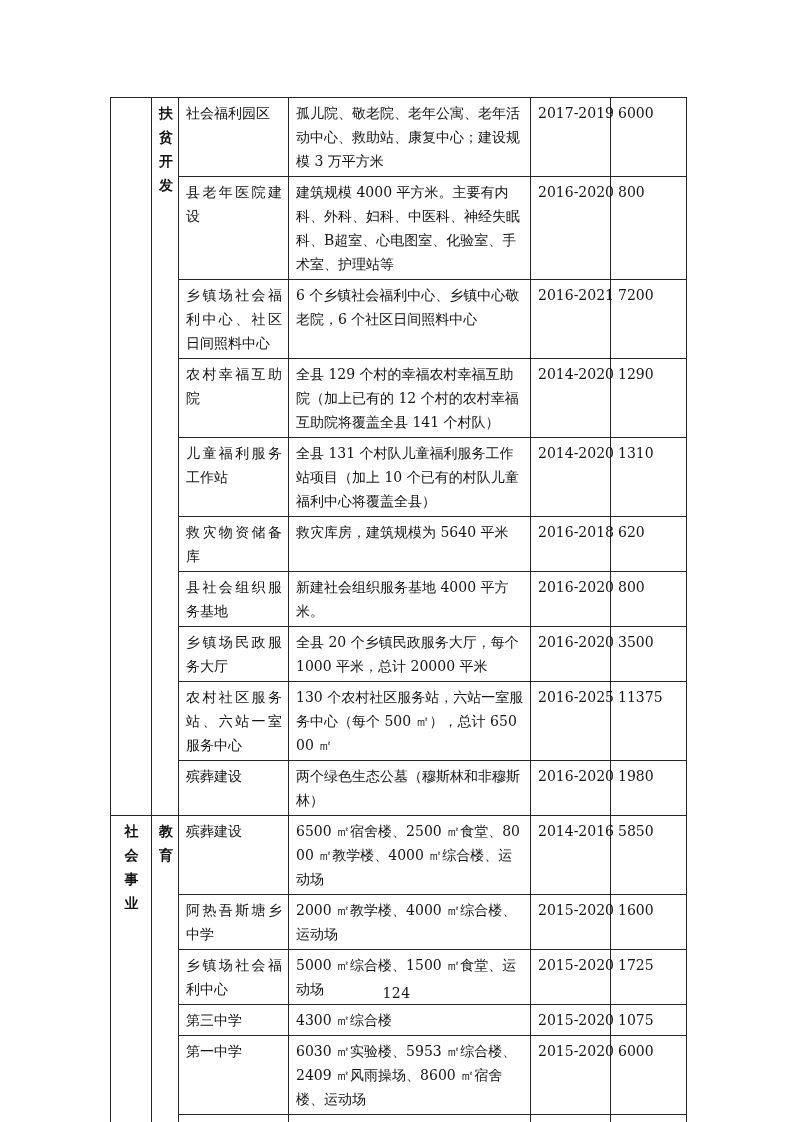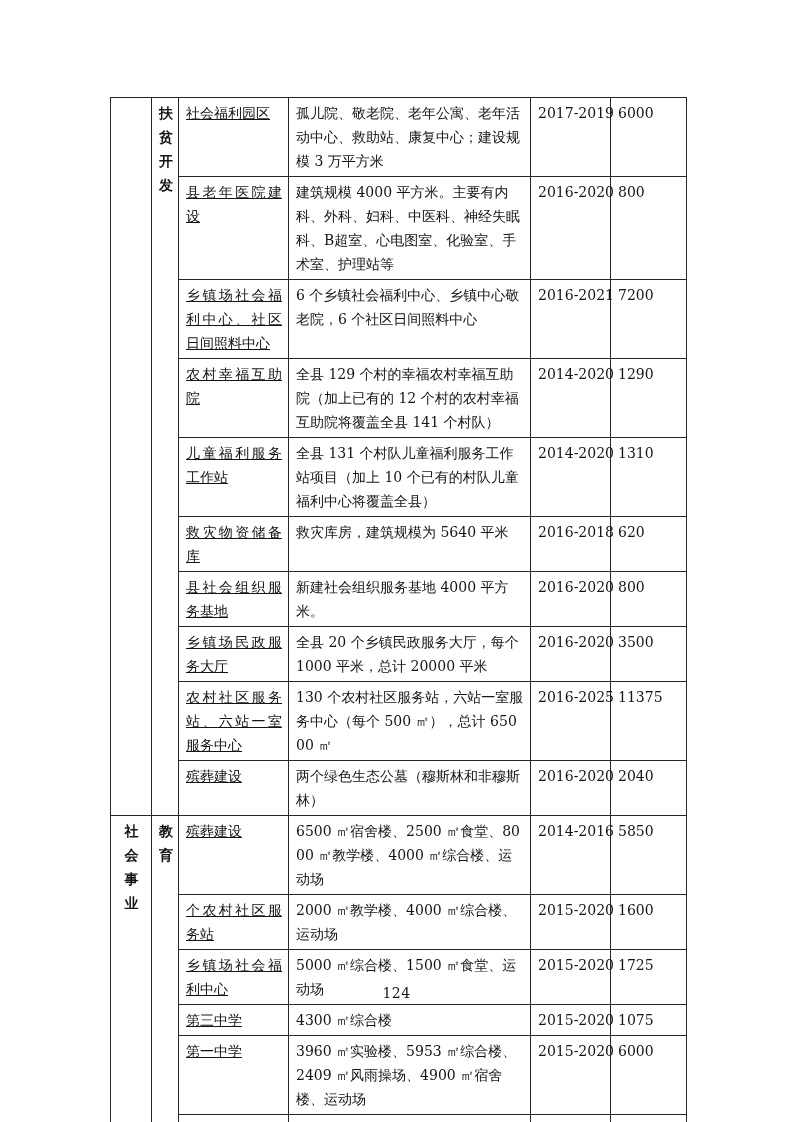--- a/index.html
+++ b/index.html
@@ -38,21 +38,20 @@
     text-align: center;
     font-weight: bold;
     white-space: pre-line;
     padding: 2px 1px;
     font-size: 15px;
     line-height: 27px;
     word-break: keep-all;
   }
   td.name {
     text-align: justify;
-    text-decoration: underline;
   }
   td.years {
     font-size: 13px;
     padding-left: 5px;
     padding-right: 3px;
     white-space: nowrap;
   }
   td.amount {
     font-size: 13px;
     padding-left: 7px;
@@ -139,55 +138,55 @@
         <tr>
           <td class="name">农村社区服务站、六站一室服务中心</td>
           <td class="description">130 个农村社区服务站，六站一室服务中心（每个 500 ㎡），总计 65000 ㎡</td>
           <td class="years">2016-2025</td>
           <td class="amount">11375</td>
         </tr>
         <tr>
           <td class="name">殡葬建设</td>
           <td class="description">两个绿色生态公墓（穆斯林和非穆斯林）</td>
           <td class="years">2016-2020</td>
-          <td class="amount">2040</td>
+          <td class="amount">1980</td>
         </tr>
         <tr>
           <td class="cat cat1" rowspan="8">社
 会
 事
 业</td>
           <td class="cat cat2" rowspan="8">教
 育</td>
           <td class="name">殡葬建设</td>
           <td class="description">6500 ㎡宿舍楼、2500 ㎡食堂、8000 ㎡教学楼、4000 ㎡综合楼、运动场</td>
           <td class="years">2014-2016</td>
           <td class="amount">5850</td>
         </tr>
         <tr>
-          <td class="name">个农村社区服务站</td>
+          <td class="name">阿热吾斯塘乡中学</td>
           <td class="description">2000 ㎡教学楼、4000 ㎡综合楼、运动场</td>
           <td class="years">2015-2020</td>
           <td class="amount">1600</td>
         </tr>
         <tr>
           <td class="name">乡镇场社会福利中心</td>
           <td class="description">5000 ㎡综合楼、1500 ㎡食堂、运动场</td>
           <td class="years">2015-2020</td>
           <td class="amount">1725</td>
         </tr>
         <tr>
           <td class="name">第三中学</td>
           <td class="description">4300 ㎡综合楼</td>
           <td class="years">2015-2020</td>
           <td class="amount">1075</td>
         </tr>
         <tr>
           <td class="name">第一中学</td>
-          <td class="description">3960 ㎡实验楼、5953 ㎡综合楼、2409 ㎡风雨操场、4900 ㎡宿舍楼、运动场</td>
+          <td class="description">6030 ㎡实验楼、5953 ㎡综合楼、2409 ㎡风雨操场、8600 ㎡宿舍楼、运动场</td>
           <td class="years">2015-2020</td>
           <td class="amount">6000</td>
         </tr>
         <tr>
           <td class="name">巴依托海乡中学</td>
           <td class="description">3000 ㎡宿舍、1000 ㎡食堂、运动场</td>
           <td class="years">2015-2020</td>
           <td class="amount">1600</td>
         </tr>
       </tbody>

